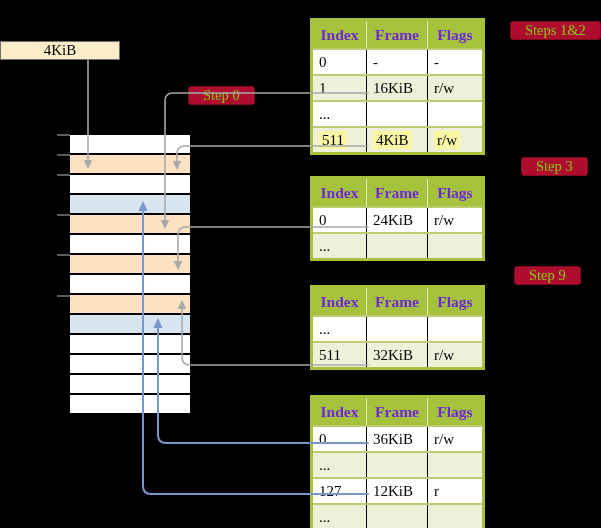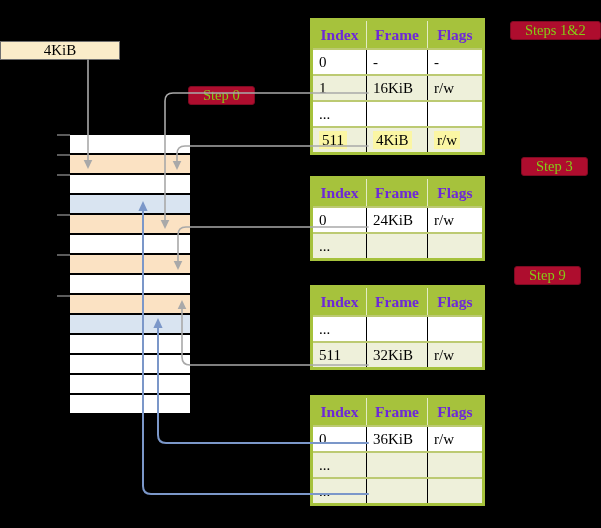--- a/index.html
+++ b/index.html
@@ -213,20 +213,25 @@
       <tr>
         <td>0</td>
         <td>36KiB</td>
         <td>r/w</td>
       </tr>
       <tr class="tint">
         <td>...</td>
         <td></td>
         <td></td>
       </tr>
+      <tr>
+        <td>127</td>
+        <td>12KiB</td>
+        <td>r</td>
+      </tr>
       <tr class="tint">
         <td>...</td>
         <td></td>
         <td></td>
       </tr>
     </tbody>
   </table>
 
   <svg id="overlay" width="601" height="528" viewBox="0 0 601 528">
 

